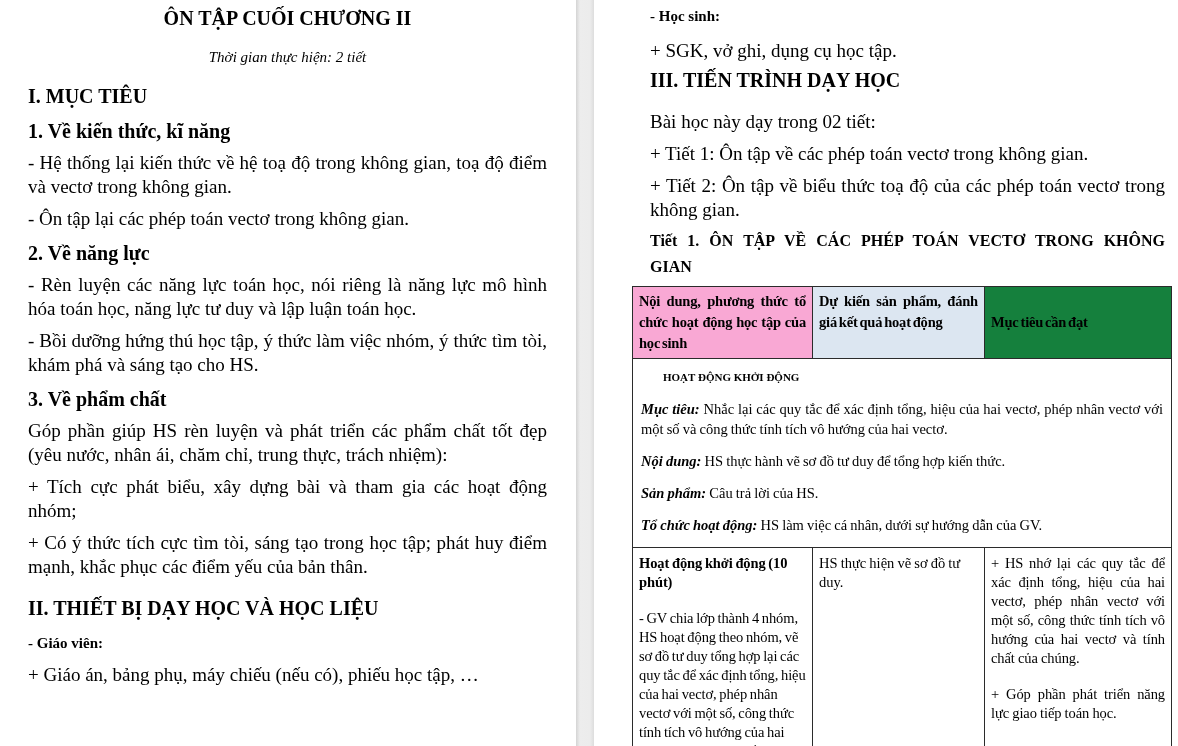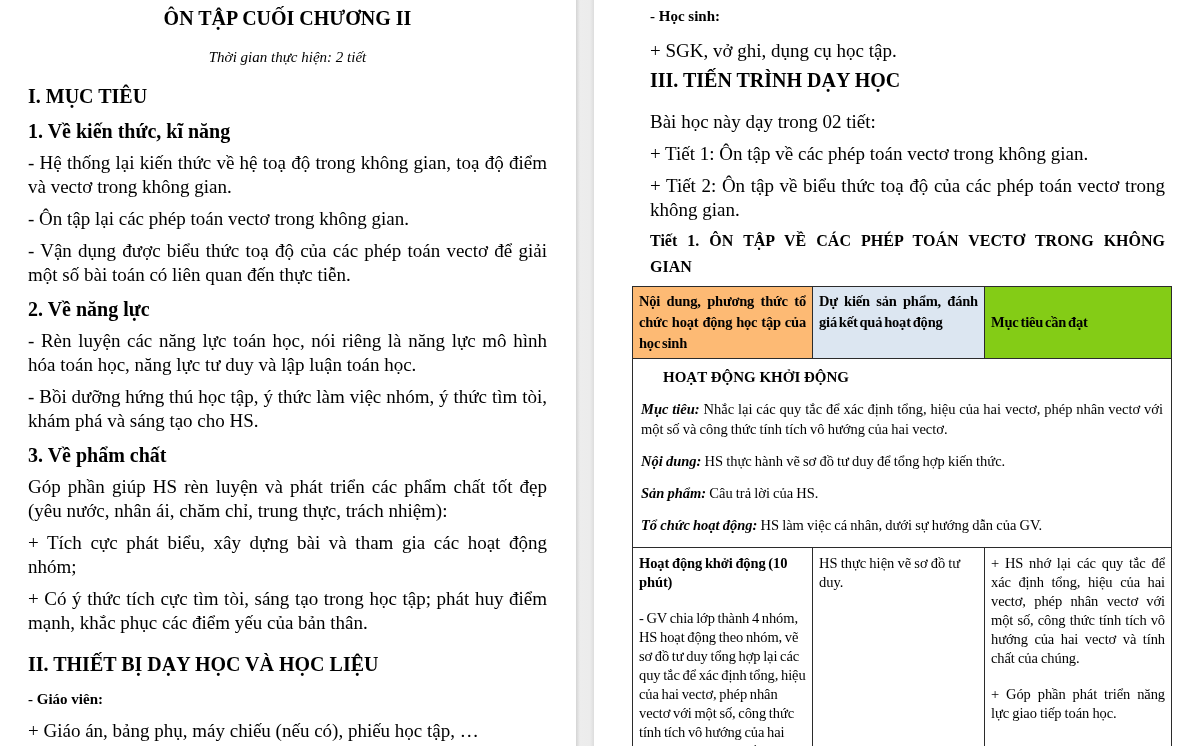--- a/index.html
+++ b/index.html
@@ -40,21 +40,21 @@
   .lesson-table td{
     border:1px solid #2b2b2b;vertical-align:top;
     padding:4px 6px;overflow:hidden;
   }
   .hdr-cell{
     font-weight:bold;line-height:21px;text-align:justify;
     letter-spacing:-0.2px;word-spacing:-1.5px;height:42px;
   }
   .hdr-cell-mid{vertical-align:middle !important;text-align:left;}
   .intro-cell{height:176px;padding:6px 8px !important;}
-  .intro-heading{font-weight:bold;font-size:15px;line-height:20px;padding-left:22px;margin:2px 0 0;}
+  .intro-heading{font-weight:bold;font-size:11px;line-height:20px;padding-left:22px;margin:2px 0 0;}
   .intro-item{line-height:20px;text-align:justify;margin:12px 0 0;word-spacing:-0.5px;}
   .intro-label{font-weight:bold;font-style:italic;}
   .cell-col1{line-height:19px;word-spacing:-0.8px;letter-spacing:-0.1px;}
   .cell-col1 .cell-head{font-weight:bold;margin:2px 0 0;}
   .cell-col1 .cell-p{margin:17px 0 0;}
   .cell-col2{line-height:19px;word-spacing:-0.5px;}
   .cell-col2 .cell-p{margin:2px 0 0;}
   .cell-col3{line-height:19px;text-align:justify;word-spacing:-0.3px;letter-spacing:-0.1px;}
   .cell-col3 .cell-p{margin:2px 0 0;}
   .cell-col3 .cell-p + .cell-p{margin-top:17px;}
@@ -66,21 +66,20 @@
 <div class="doc-root">
 
   <div class="page page-left">
     <div class="lp-inner">
       <div class="doc-title">ÔN TẬP CUỐI CHƯƠNG II</div>
       <div class="doc-subtitle">Thời gian thực hiện: 2 tiết</div>
       <div class="h1">I. MỤC TIÊU</div>
       <div class="h2">1. Về kiến thức, kĩ năng</div>
       <p class="para">- Hệ thống lại kiến thức về hệ toạ độ trong không gian, toạ độ điểm và vectơ trong không gian.</p>
       <p class="para">- Ôn tập lại các phép toán vectơ trong không gian.</p>
-      <p class="para">- Vận dụng được biểu thức toạ độ của các phép toán vectơ để giải một số bài toán có liên quan đến thực tiễn.</p>
       <div class="h2">2. Về năng lực</div>
       <p class="para">- Rèn luyện các năng lực toán học, nói riêng là năng lực mô hình hóa toán học, năng lực tư duy và lập luận toán học.</p>
       <p class="para">- Bồi dưỡng hứng thú học tập, ý thức làm việc nhóm, ý thức tìm tòi, khám phá và sáng tạo cho HS.</p>
       <div class="h2">3. Về phẩm chất</div>
       <p class="para">Góp phần giúp HS rèn luyện và phát triển các phẩm chất tốt đẹp (yêu nước, nhân ái, chăm chỉ, trung thực, trách nhiệm):</p>
       <p class="para">+ Tích cực phát biểu, xây dựng bài và tham gia các hoạt động nhóm;</p>
       <p class="para">+ Có ý thức tích cực tìm tòi, sáng tạo trong học tập; phát huy điểm mạnh, khắc phục các điểm yếu của bản thân.</p>
       <div class="h1">II. THIẾT BỊ DẠY HỌC VÀ HỌC LIỆU</div>
       <div class="h3">- Giáo viên:</div>
       <p class="para">+ Giáo án, bảng phụ, máy chiếu (nếu có), phiếu học tập, …</p>
@@ -103,23 +102,23 @@
       </div>
 
       <table class="lesson-table">
         <colgroup>
           <col style="width:180px">
             <col style="width:172px">
             <col style="width:187px">
         </colgroup>
         <tbody>
           <tr>
-            <td class="hdr-cell" style="background: #fdba74;">Nội dung, phương thức tổ chức hoạt động học tập của học sinh</td>
+            <td class="hdr-cell" style="background: #f9a8d4;">Nội dung, phương thức tổ chức hoạt động học tập của học sinh</td>
             <td class="hdr-cell" style="background: rgb(220, 230, 241);">Dự kiến sản phẩm, đánh giá kết quả hoạt động</td>
-            <td class="hdr-cell hdr-cell-mid" style="background: #84cc16;">Mục tiêu cần đạt</td>
+            <td class="hdr-cell hdr-cell-mid" style="background: #15803d;">Mục tiêu cần đạt</td>
           </tr>
           <tr>
             <td colspan="3" class="intro-cell">
               <div class="intro-heading">HOẠT ĐỘNG KHỞI ĐỘNG</div>
               <p class="intro-item"><span class="intro-label">Mục tiêu:</span><span> Nhắc lại các quy tắc để xác định tổng, hiệu của hai vectơ, phép nhân vectơ với một số và công thức tính tích vô hướng của hai vectơ.</span></p>
               <p class="intro-item"><span class="intro-label">Nội dung:</span><span> HS thực hành vẽ sơ đồ tư duy để tổng hợp kiến thức.</span></p>
               <p class="intro-item"><span class="intro-label">Sản phẩm:</span><span> Câu trả lời của HS.</span></p>
               <p class="intro-item"><span class="intro-label">Tổ chức hoạt động:</span><span> HS làm việc cá nhân, dưới sự hướng dẫn của GV.</span></p>
             </td>
           </tr>

